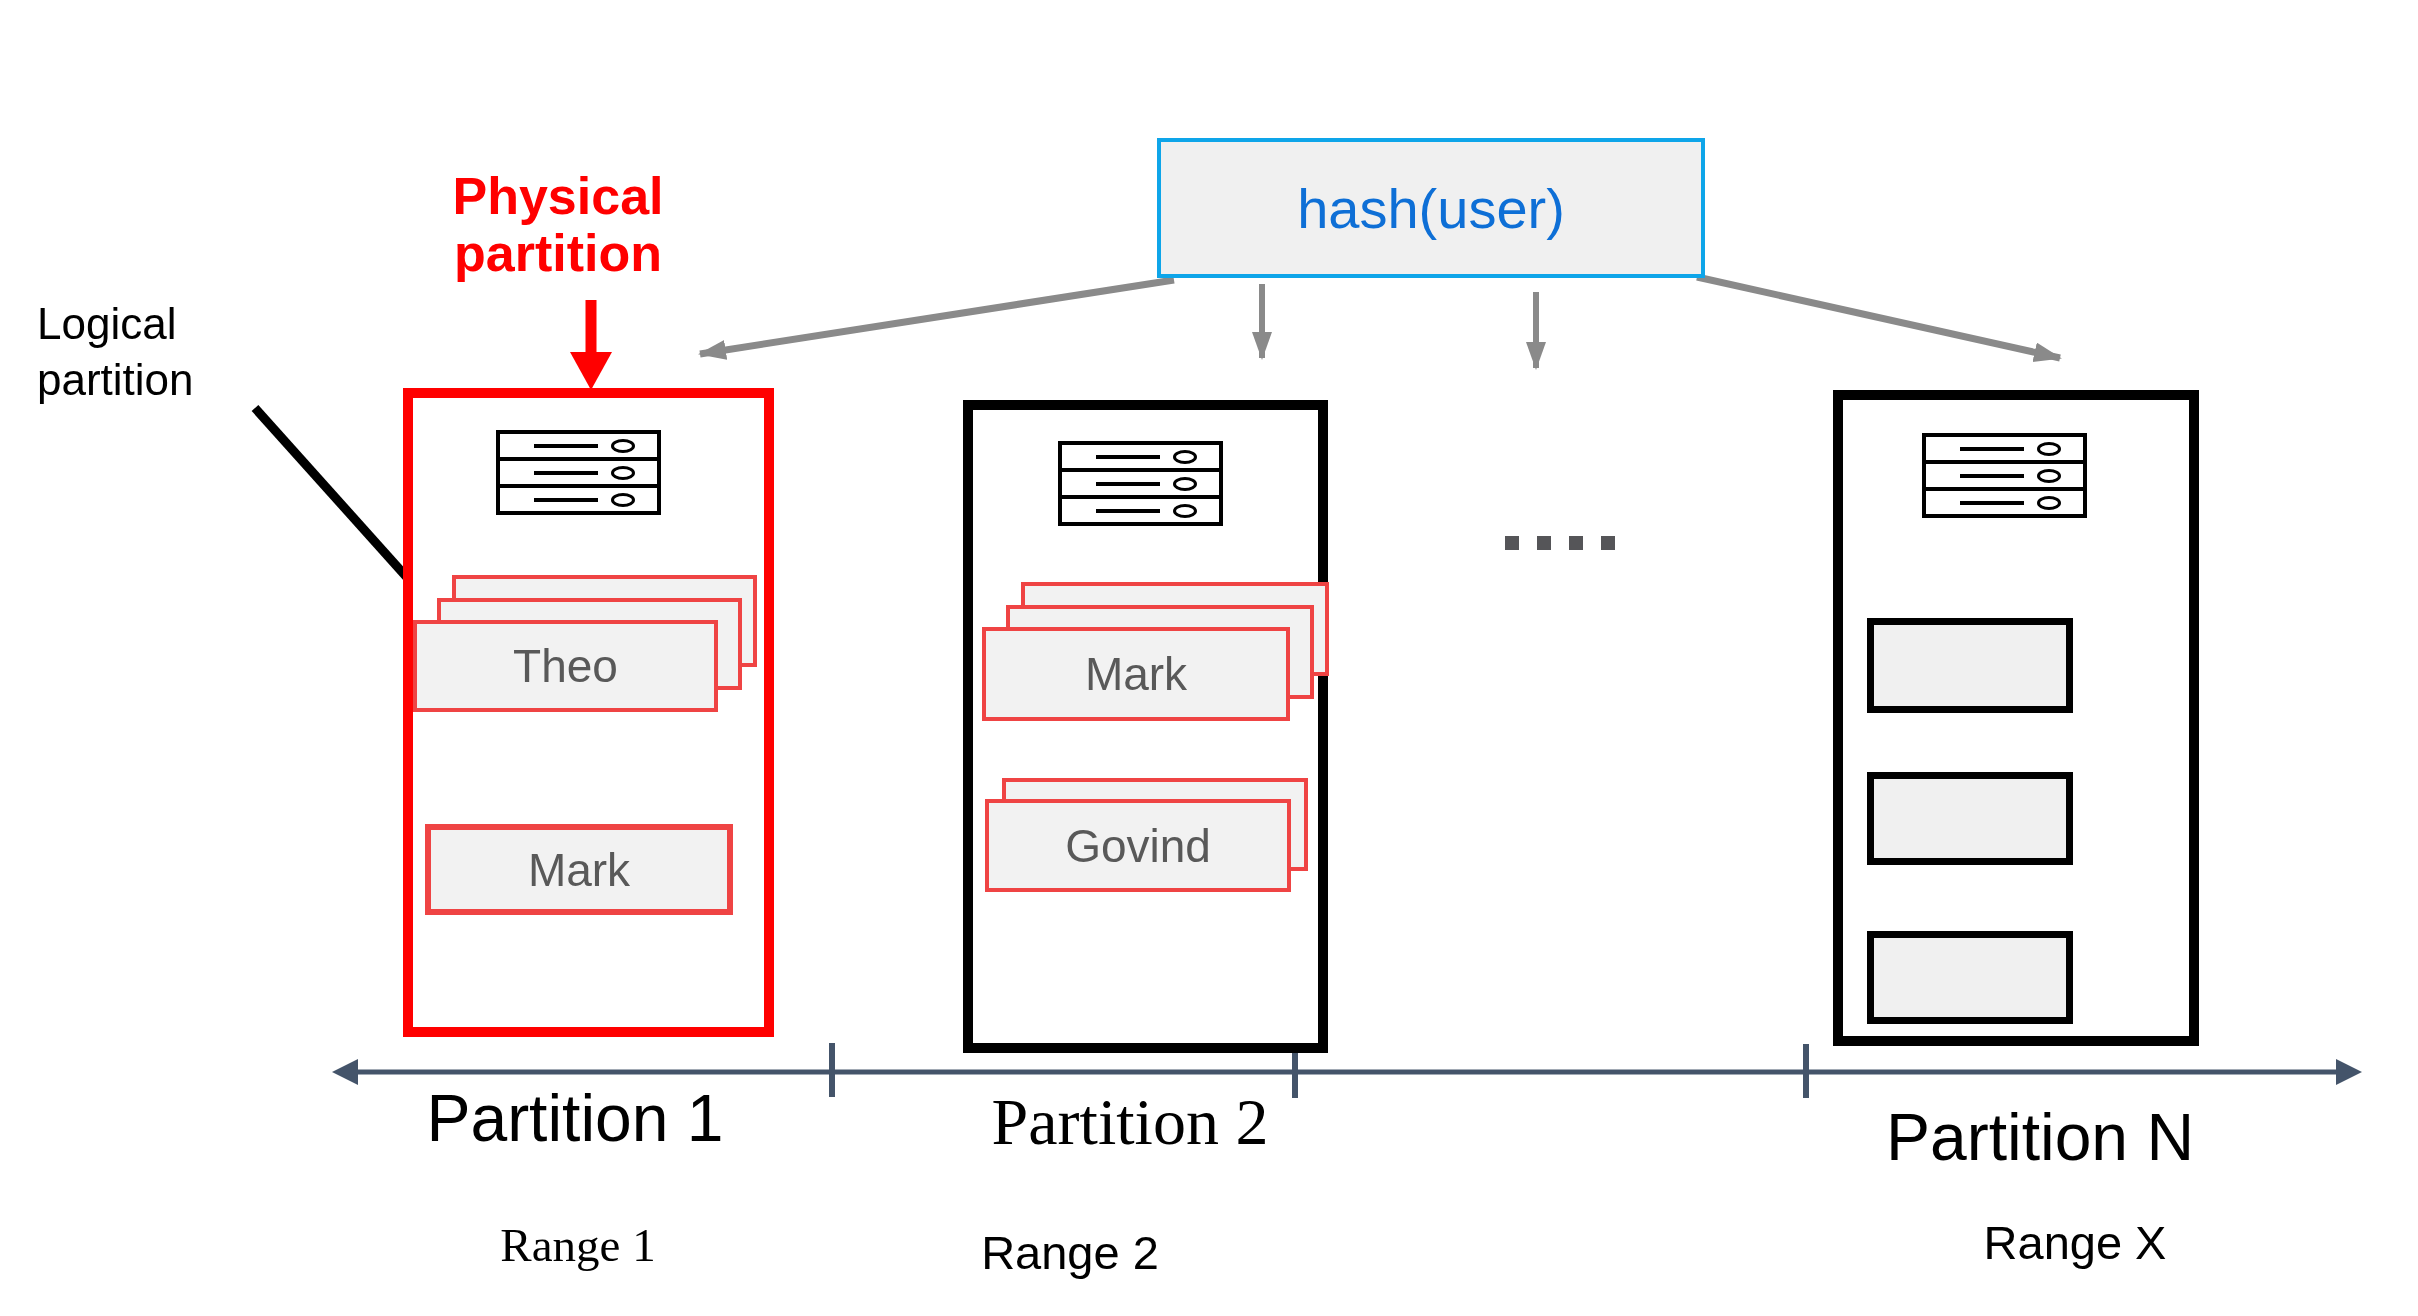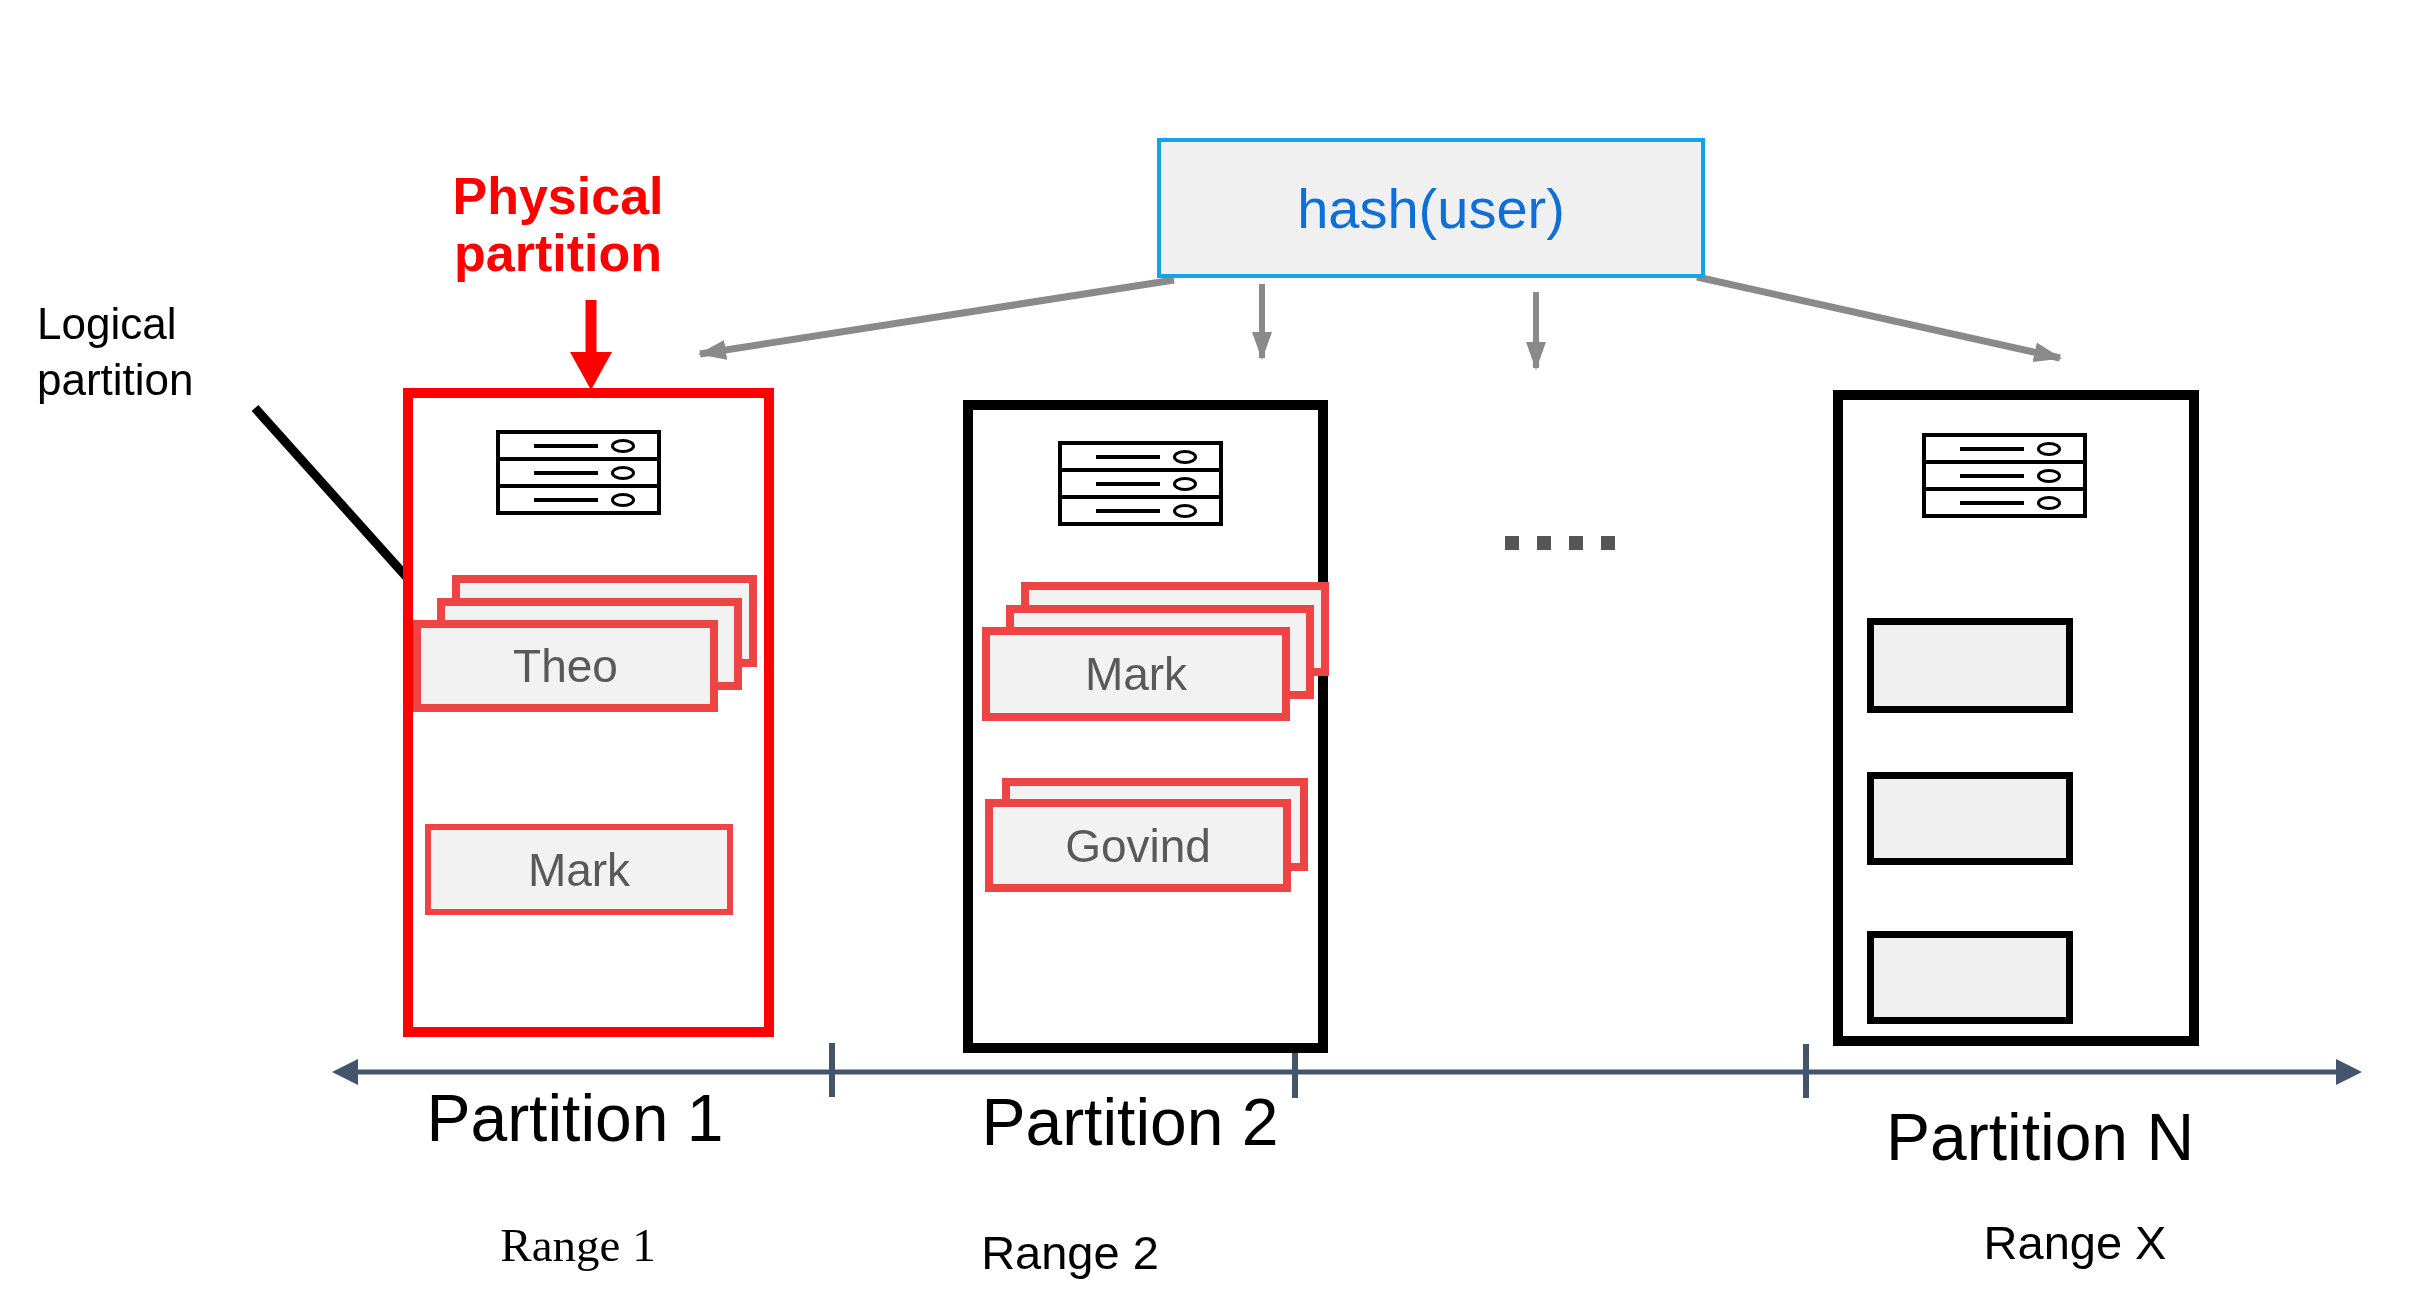--- a/index.html
+++ b/index.html
@@ -28,21 +28,21 @@
   
   .server{position:absolute;width:165px;height:93px;}
   .srow{height:31px;border:4px solid #000;background:#fff;box-sizing:border-box;
         display:flex;align-items:center;justify-content:space-between;padding:0 22px 0 34px;}
   .srow + .srow{margin-top:-4px;}
   .sline{display:block;width:64px;height:4px;background:#000;}
   .sled{display:block;width:24px;height:14px;border:3px solid #000;border-radius:50%;background:#fff;box-sizing:border-box;}
 
   
   .stack{position:absolute;}
-  .card{position:absolute;background:#f2f2f2;border:8px solid #ef4444;box-sizing:border-box;
+  .card{position:absolute;background:#f2f2f2;border:4px solid #ef4444;box-sizing:border-box;
         display:flex;align-items:center;justify-content:center;
         font-size:46px;color:#595959;}
   .card-n{position:absolute;background:#f0f0f0;border:7px solid #000;box-sizing:border-box;}
 
   
   .dots{position:absolute;left:1505px;top:536px;display:flex;gap:18px;}
   .dots i{display:block;width:14px;height:14px;background:#555558;}
 
   
   .axis-label{position:absolute;transform:translateX(-50%);white-space:nowrap;color:#000000;}
@@ -161,19 +161,19 @@
     <i></i>
     <i></i>
     <i></i>
   </div>
 
   <div class="card-n" style="left:1867px;top:618px;width:206px;height:95px;"></div>
   <div class="card-n" style="left:1867px;top:772px;width:206px;height:93px;"></div>
   <div class="card-n" style="left:1867px;top:931px;width:206px;height:93px;"></div>
 
   <div class="axis-label big" style="left:575px;top:1080px;">Partition 1</div>
-  <div class="axis-label big" style="left:1130px;top:1084px;">Partition 2</div>
+  <div class="axis-label big" style="left:1130px;top:1084px;font-family:Liberation Serif, serif;">Partition 2</div>
   <div class="axis-label big" style="left:2040px;top:1099px;">Partition N</div>
   <div class="axis-label small" style="left:578px;top:1218px;font-family:Liberation Serif, serif;">Range 1</div>
   <div class="axis-label small" style="left:1070px;top:1225px;text-align:right;">Range 2</div>
   <div class="axis-label small" style="left:2075px;top:1215px;">Range X</div>
 
 </div>
 
 </body></html>

